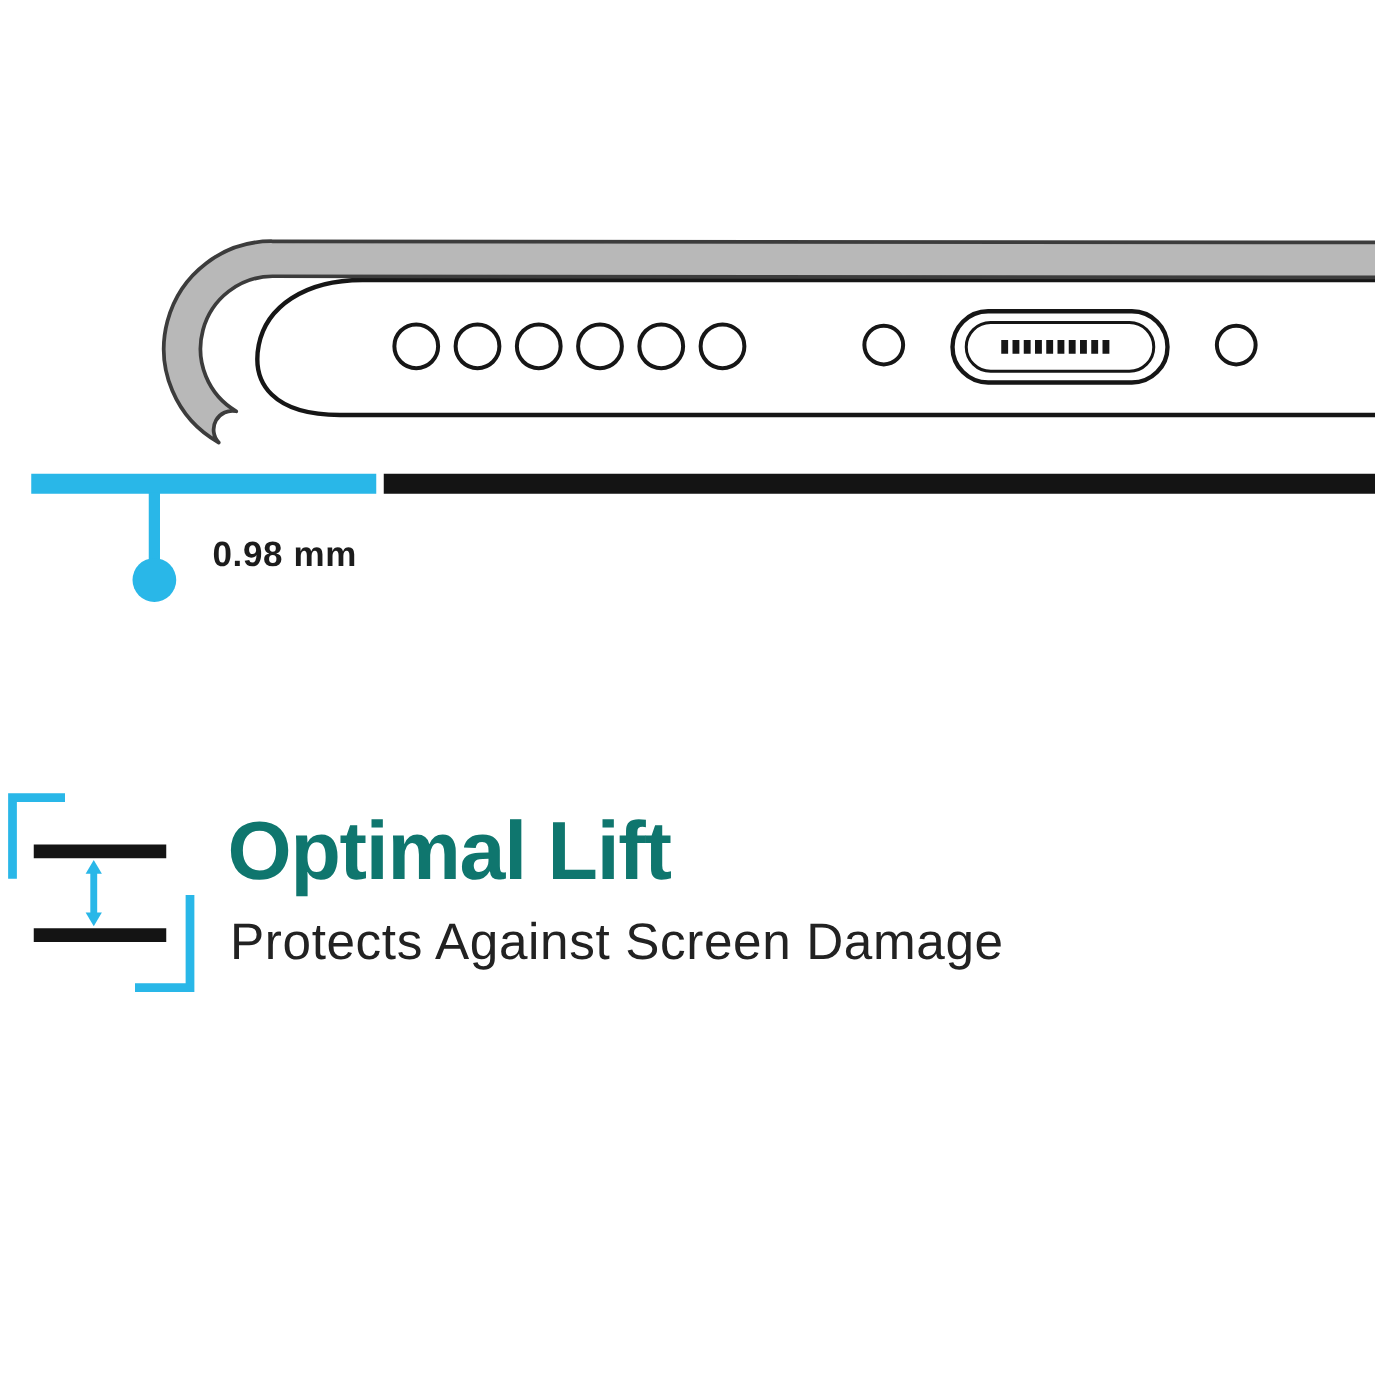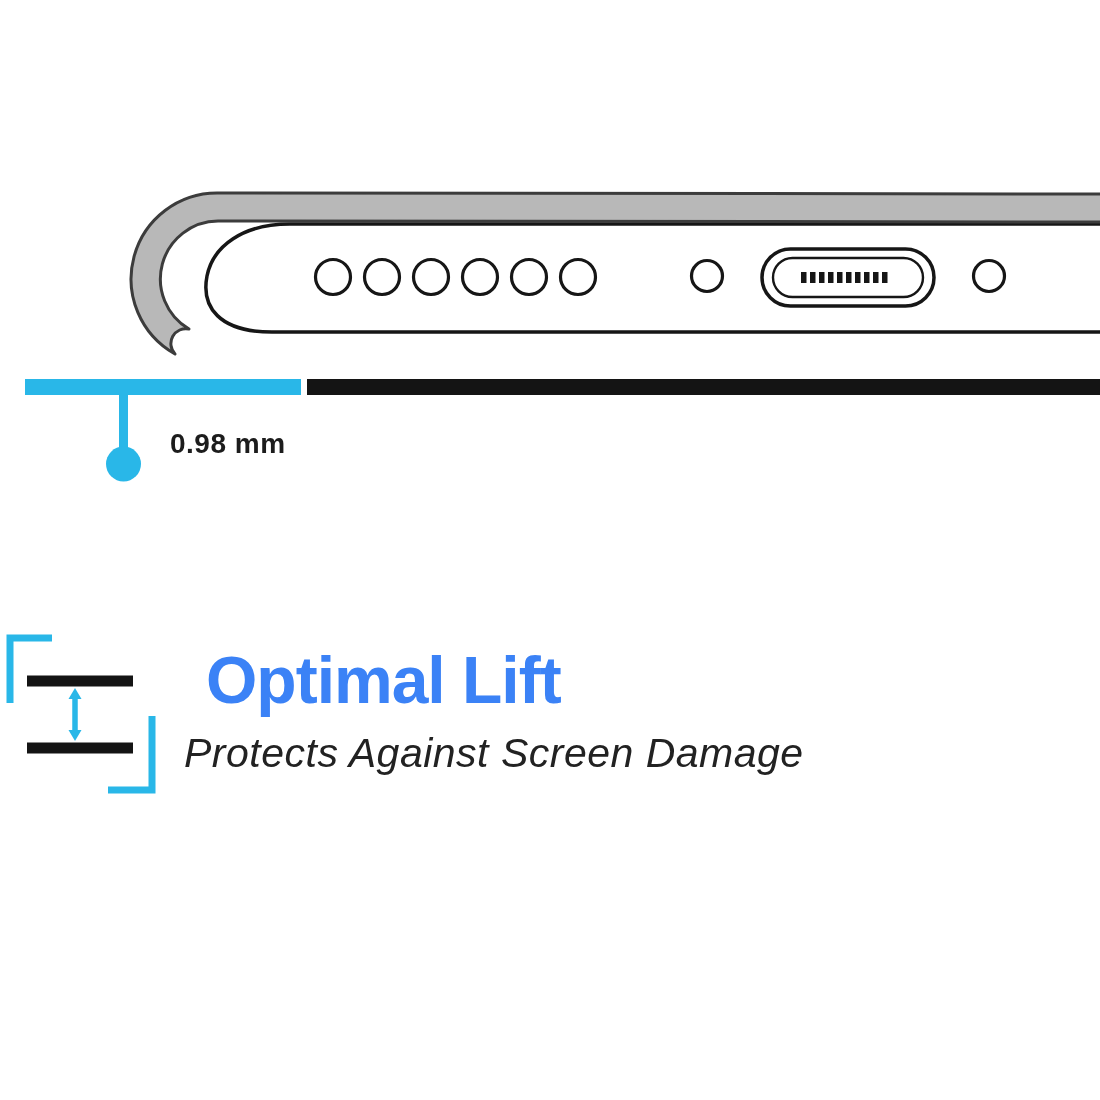--- a/index.html
+++ b/index.html
@@ -33,34 +33,32 @@
     color: #1c1c1c;
     white-space: nowrap;
   }
   .feature-title {
     position: absolute;
     left: 182px;
     top: 642px;
     font-size: 66px;
     font-weight: bold;
     letter-spacing: -1px;
-    color: #3b82f6;
+    color: #0f766e;
     white-space: nowrap;
-    margin-left: 24px;
   }
   .feature-subtitle {
     position: absolute;
     left: 184px;
     top: 730px;
     font-size: 41px;
     font-weight: normal;
     letter-spacing: 0.5px;
     color: #222222;
     white-space: nowrap;
-    font-style: italic;
   }
   
   .case-shell   { fill: #b8b8b8; stroke: #3c3c3c; stroke-width: 3; stroke-linejoin: round; }
   .phone-body   { fill: #ffffff; stroke: #161616; stroke-width: 3.5; }
   .hole         { fill: #ffffff; stroke: #161616; stroke-width: 3.2; }
   .port-outer   { fill: #ffffff; stroke: #161616; stroke-width: 3.5; }
   .port-inner   { fill: #ffffff; stroke: #161616; stroke-width: 2.4; }
   .port-pins    { stroke: #161616; stroke-width: 11; stroke-dasharray: 5.5 3.5; fill: none; }
   .bracket      { fill: none; stroke-width: 7; }
   .gap-line     { stroke-width: 11; }

